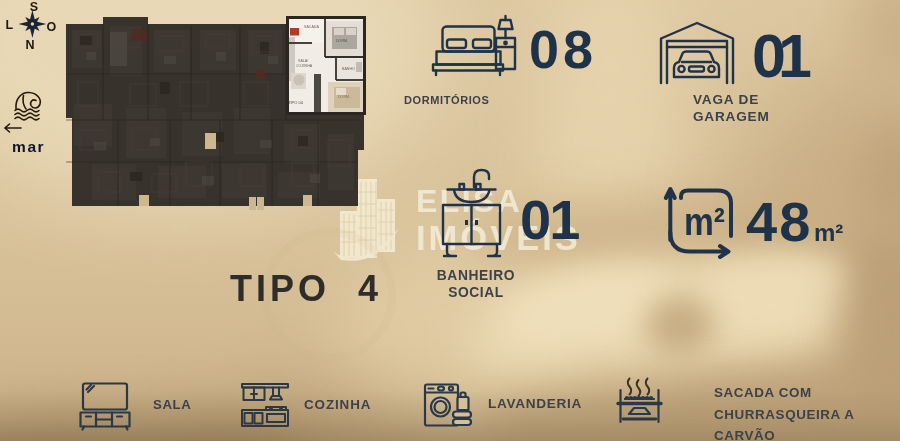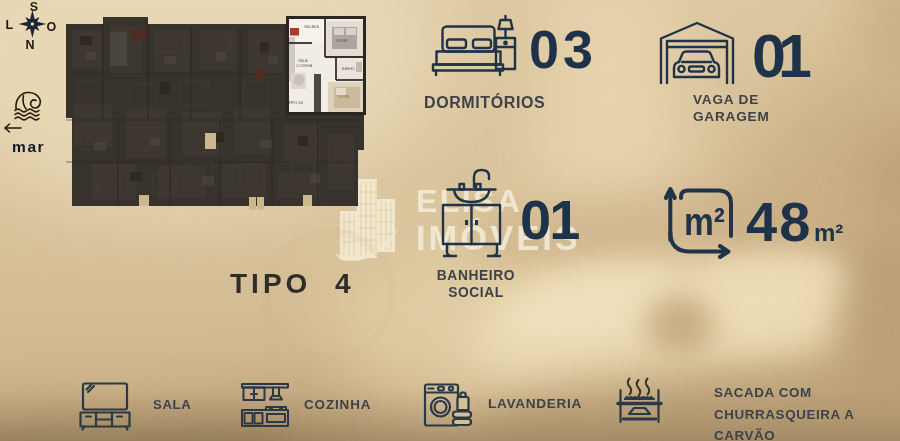--- a/index.html
+++ b/index.html
@@ -254,21 +254,21 @@
           <text x="278" y="86" fill="#7a6f57">DORM.</text>
           <text x="228" y="92" font-size="4" fill="#4d473e">TIPO 04</text>
         </g>
       </g>
     </svg>
   </div>
 
   <div class="abs" style="left:262px;top:228px;width:118px;height:118px;border:8px solid #c8ad7e;border-radius:50%;opacity:.10;"></div>
 
 
-  <div class="abs" style="left:230px;top:268px;width:124px;text-align:right;font-size:28px;font-weight:bold;color:#2e2d2a;letter-spacing:4px;">TIPO&nbsp;&nbsp;4</div>
+  <div class="abs" style="left:230px;top:268px;width:124px;text-align:right;font-size:36px;font-weight:bold;color:#2e2d2a;letter-spacing:4px;">TIPO&nbsp;&nbsp;4</div>
 
   <div class="abs" style="left:416px;top:183px;font-size:32px;font-weight:bold;letter-spacing:2.4px;color:#f5efdc;opacity:.82;">ELISA</div>
 
   <div class="abs" style="left:416px;top:219px;font-size:34.5px;font-weight:bold;letter-spacing:3px;color:#f5efdc;opacity:.82;text-align:center;">IMÓVEIS</div>
 
   <div class="abs" style="left:432px;top:14px;width:84px;height:62px;">
     <svg width="84" height="62" viewBox="0 0 84 62" fill="none" stroke="#203349" stroke-width="2.4" stroke-linejoin="round" stroke-linecap="round">
       <rect x="10.5" y="12.5" width="52" height="25" rx="4"></rect>
       <rect x="15" y="25.5" width="19" height="8.5" rx="2.5"></rect>
       <rect x="41" y="25.5" width="18" height="8.5" rx="2.5"></rect>
@@ -277,23 +277,23 @@
       <path d="M4,56.5 V61 M68,56.5 V61"></path>
       <rect x="64" y="24" width="19" height="31"></rect>
       <line x1="64" y1="33" x2="83" y2="33"></line>
       <circle cx="73.5" cy="29" r="1.2" fill="#203349"></circle>
       <path d="M73.5,24 V15"></path>
       <path d="M66.5,15 L68.5,6 H78.5 L80.5,15 Z"></path>
       <path d="M73.5,6 V2"></path>
     </svg>
   </div>
 
-  <div class="num" style="left:529px;top:22px;font-size:54px;letter-spacing:4px;">03</div>
-
-  <div class="lbl" style="left:424px;top:94px;font-size:16px;">DORMITÓRIOS</div>
+  <div class="num" style="left:529px;top:22px;font-size:54px;letter-spacing:4px;">08</div>
+
+  <div class="lbl" style="left:404px;top:94px;font-size:11px;">DORMITÓRIOS</div>
 
   <div class="abs" style="left:659px;top:22px;width:76px;height:62px;">
     <svg width="76" height="62" viewBox="0 0 76 62" fill="none" stroke="#203349" stroke-width="2.4" stroke-linejoin="round" stroke-linecap="round">
       <path d="M2,61 V16.5 L38,1 L74,16.5 V61"></path>
       <path d="M8,61 V19 H68 V61"></path>
       <line x1="8" y1="25" x2="68" y2="25"></line>
       <path d="M15,55 V46 Q15,41 20,40 L23.5,31.5 Q24.5,29.5 27.5,29.5 H47.5 Q50.5,29.5 51.5,31.5 L55,40 Q60,41 60,46 V55 H15 Z"></path>
       <circle cx="22.5" cy="47" r="3.1"></circle>
       <circle cx="52.5" cy="47" r="3.1"></circle>
       <rect x="30" y="44.5" width="15" height="5" rx="2"></rect>

